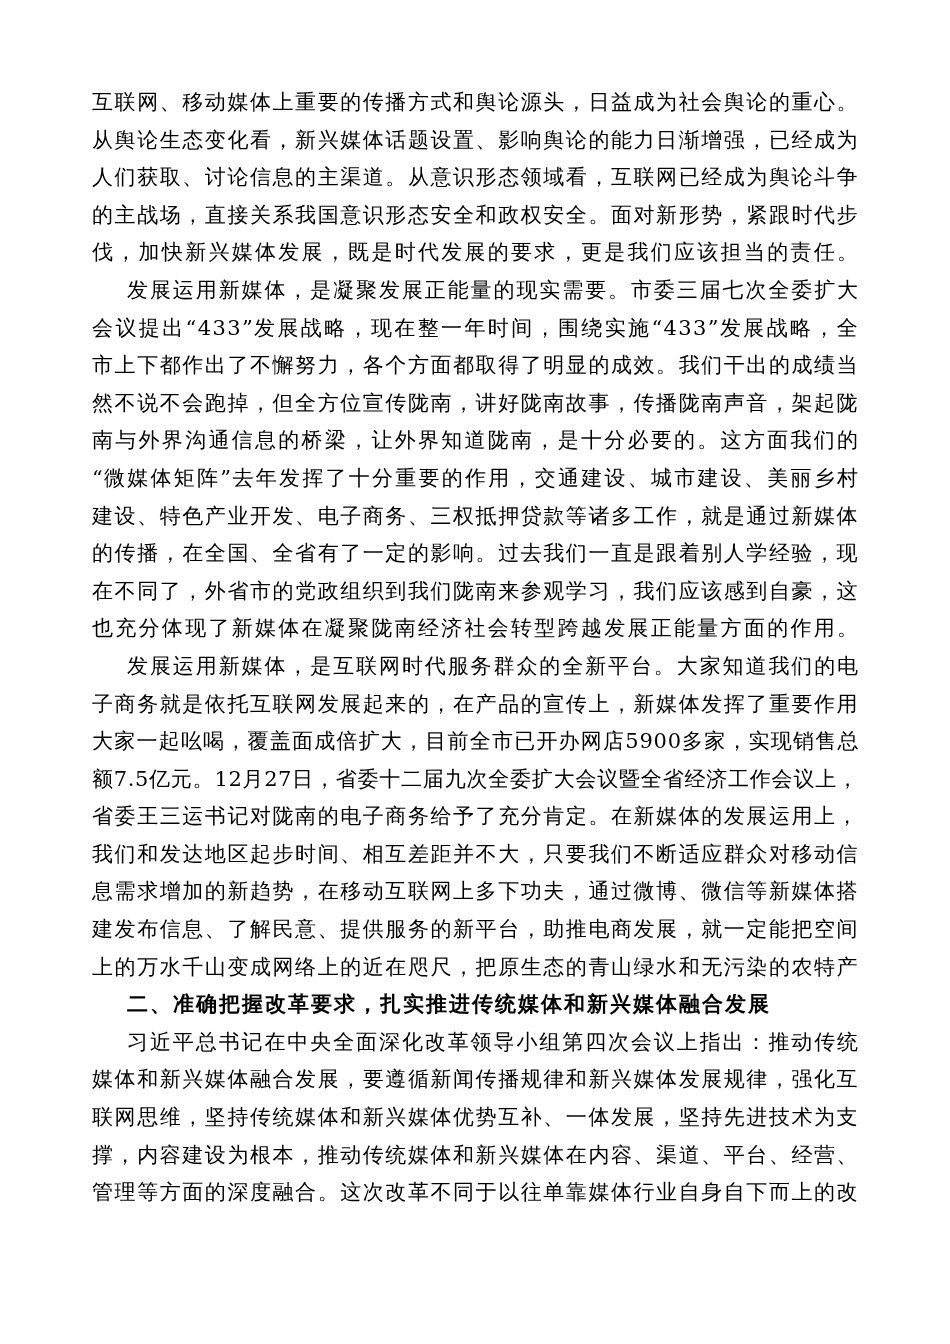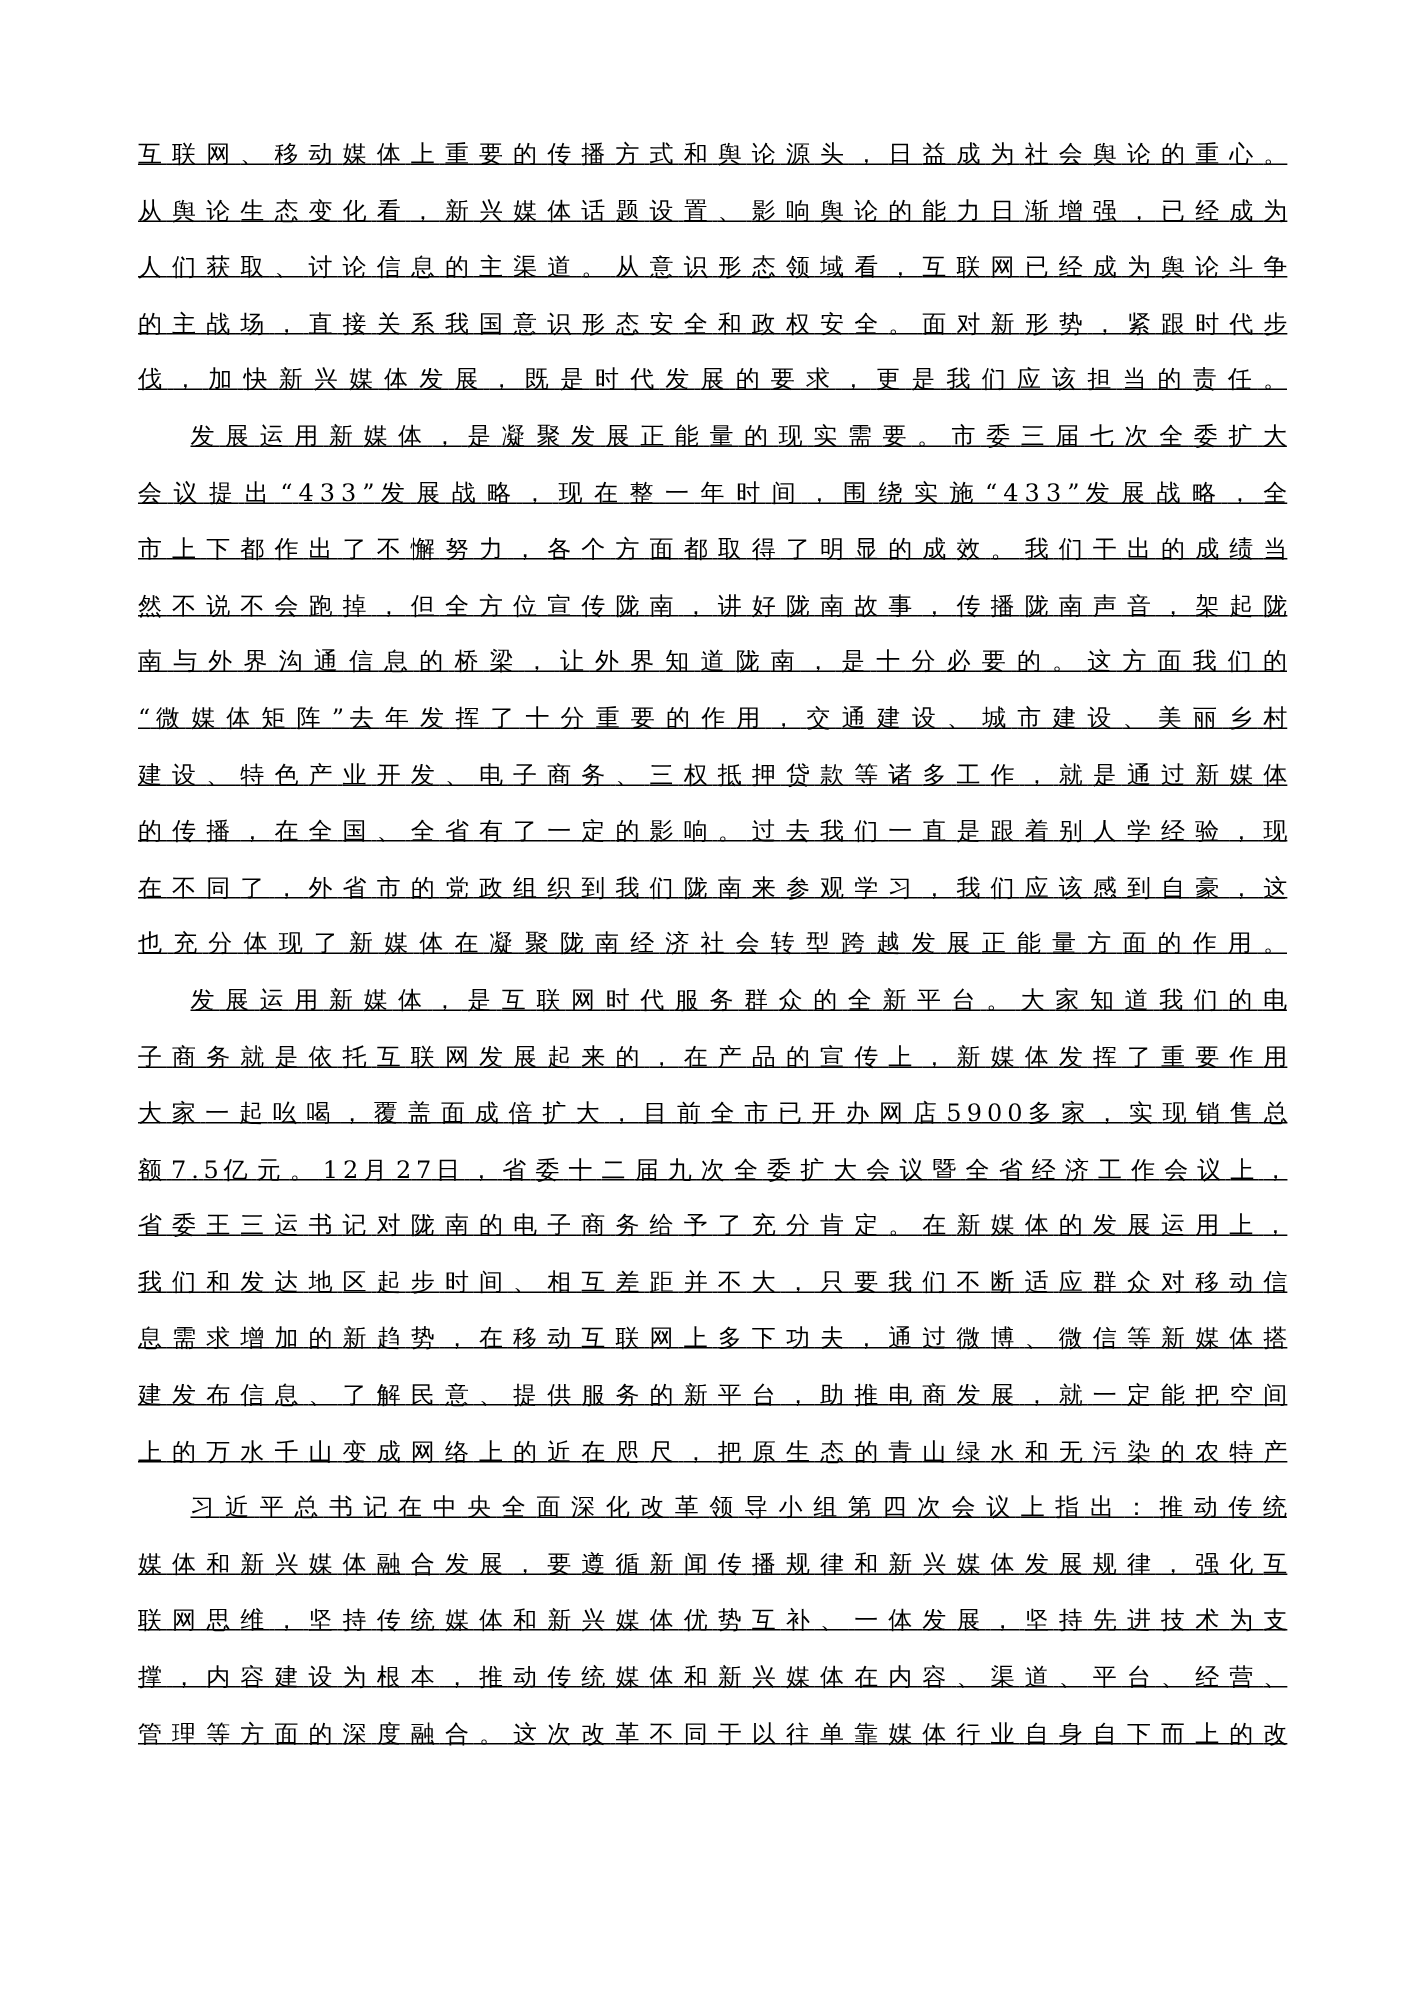--- a/index.html
+++ b/index.html
@@ -17,26 +17,25 @@
   }
   .page {
     position: absolute;
     left: 92px;
     top: 84px;
     width: 766px;
   }
   .line {
     height: 37.6px;
     line-height: 37.6px;
-    font-size: 16px;
+    font-size: 21px;
     white-space: nowrap;
     text-align: justify;
     text-align-last: justify;
     letter-spacing: 0px;
-    text-decoration: underline;
   }
   .line.last {
     text-align-last: left;
     letter-spacing: 13.4px;
   }
   .line.indent {
     padding-left: 35px;
   }
   .line.heading {
     font-family: "DejaVu Sans", "Liberation Sans", sans-serif;
@@ -78,20 +77,23 @@
     <div class="line" style="word-spacing: -0.3em;"><span>子</span> <span>商</span> <span>务</span> <span>就</span> <span>是</span> <span>依</span> <span>托</span> <span>互</span> <span>联</span> <span>网</span> <span>发</span> <span>展</span> <span>起</span> <span>来</span> <span>的</span> <span>，</span> <span>在</span> <span>产</span> <span>品</span> <span>的</span> <span>宣</span> <span>传</span> <span>上</span> <span>，</span> <span>新</span> <span>媒</span> <span>体</span> <span>发</span> <span>挥</span> <span>了</span> <span>重</span> <span>要</span> <span>作</span> <span>用</span> </div>
     <div class="line" style="word-spacing: -0.3em;"><span>大</span> <span>家</span> <span>一</span> <span>起</span> <span>吆</span> <span>喝</span> <span>，</span> <span>覆</span> <span>盖</span> <span>面</span> <span>成</span> <span>倍</span> <span>扩</span> <span>大</span> <span>，</span> <span>目</span> <span>前</span> <span>全</span> <span>市</span> <span>已</span> <span>开</span> <span>办</span> <span>网</span> <span>店</span> <span> </span> <span>5</span> <span>9</span> <span>0</span> <span>0</span> <span> </span> <span>多</span> <span>家</span> <span>，</span> <span>实</span> <span>现</span> <span>销</span> <span>售</span> <span>总</span> </div>
     <div class="line" style="word-spacing: -0.3em;"><span>额</span> <span> </span> <span>7</span> <span>.</span> <span>5</span> <span> </span> <span>亿</span> <span>元</span> <span>。</span> <span>1</span> <span>2</span> <span> </span> <span>月</span> <span> </span> <span>2</span> <span>7</span> <span> </span> <span>日</span> <span>，</span> <span>省</span> <span>委</span> <span>十</span> <span>二</span> <span>届</span> <span>九</span> <span>次</span> <span>全</span> <span>委</span> <span>扩</span> <span>大</span> <span>会</span> <span>议</span> <span>暨</span> <span>全</span> <span>省</span> <span>经</span> <span>济</span> <span>工</span> <span>作</span> <span>会</span> <span>议</span> <span>上</span> <span>，</span> </div>
     <div class="line" style="word-spacing: -0.3em;"><span>省</span> <span>委</span> <span>王</span> <span>三</span> <span>运</span> <span>书</span> <span>记</span> <span>对</span> <span>陇</span> <span>南</span> <span>的</span> <span>电</span> <span>子</span> <span>商</span> <span>务</span> <span>给</span> <span>予</span> <span>了</span> <span>充</span> <span>分</span> <span>肯</span> <span>定</span> <span>。</span> <span>在</span> <span>新</span> <span>媒</span> <span>体</span> <span>的</span> <span>发</span> <span>展</span> <span>运</span> <span>用</span> <span>上</span> <span>，</span> </div>
     <div class="line" style="word-spacing: -0.3em;"><span>我</span> <span>们</span> <span>和</span> <span>发</span> <span>达</span> <span>地</span> <span>区</span> <span>起</span> <span>步</span> <span>时</span> <span>间</span> <span>、</span> <span>相</span> <span>互</span> <span>差</span> <span>距</span> <span>并</span> <span>不</span> <span>大</span> <span>，</span> <span>只</span> <span>要</span> <span>我</span> <span>们</span> <span>不</span> <span>断</span> <span>适</span> <span>应</span> <span>群</span> <span>众</span> <span>对</span> <span>移</span> <span>动</span> <span>信</span> </div>
     <div class="line" style="word-spacing: -0.3em;"><span>息</span> <span>需</span> <span>求</span> <span>增</span> <span>加</span> <span>的</span> <span>新</span> <span>趋</span> <span>势</span> <span>，</span> <span>在</span> <span>移</span> <span>动</span> <span>互</span> <span>联</span> <span>网</span> <span>上</span> <span>多</span> <span>下</span> <span>功</span> <span>夫</span> <span>，</span> <span>通</span> <span>过</span> <span>微</span> <span>博</span> <span>、</span> <span>微</span> <span>信</span> <span>等</span> <span>新</span> <span>媒</span> <span>体</span> <span>搭</span> </div>
     <div class="line" style="word-spacing: -0.3em;"><span>建</span> <span>发</span> <span>布</span> <span>信</span> <span>息</span> <span>、</span> <span>了</span> <span>解</span> <span>民</span> <span>意</span> <span>、</span> <span>提</span> <span>供</span> <span>服</span> <span>务</span> <span>的</span> <span>新</span> <span>平</span> <span>台</span> <span>，</span> <span>助</span> <span>推</span> <span>电</span> <span>商</span> <span>发</span> <span>展</span> <span>，</span> <span>就</span> <span>一</span> <span>定</span> <span>能</span> <span>把</span> <span>空</span> <span>间</span> </div>
     <div class="line" style="word-spacing: -0.3em;"><span>上</span> <span>的</span> <span>万</span> <span>水</span> <span>千</span> <span>山</span> <span>变</span> <span>成</span> <span>网</span> <span>络</span> <span>上</span> <span>的</span> <span>近</span> <span>在</span> <span>咫</span> <span>尺</span> <span>，</span> <span>把</span> <span>原</span> <span>生</span> <span>态</span> <span>的</span> <span>青</span> <span>山</span> <span>绿</span> <span>水</span> <span>和</span> <span>无</span> <span>污</span> <span>染</span> <span>的</span> <span>农</span> <span>特</span> <span>产</span> </div>
   </div>
 
+  <div class="para">
+    <div class="line heading">二、准确把握改革要求，扎实推进传统媒体和新兴媒体融合发展</div>
+  </div>
 
   <div class="para">
     <div class="line indent" style="word-spacing: -0.3em;"><span>习</span> <span>近</span> <span>平</span> <span>总</span> <span>书</span> <span>记</span> <span>在</span> <span>中</span> <span>央</span> <span>全</span> <span>面</span> <span>深</span> <span>化</span> <span>改</span> <span>革</span> <span>领</span> <span>导</span> <span>小</span> <span>组</span> <span>第</span> <span>四</span> <span>次</span> <span>会</span> <span>议</span> <span>上</span> <span>指</span> <span>出</span> <span>：</span> <span>推</span> <span>动</span> <span>传</span> <span>统</span> </div>
     <div class="line" style="word-spacing: -0.3em;"><span>媒</span> <span>体</span> <span>和</span> <span>新</span> <span>兴</span> <span>媒</span> <span>体</span> <span>融</span> <span>合</span> <span>发</span> <span>展</span> <span>，</span> <span>要</span> <span>遵</span> <span>循</span> <span>新</span> <span>闻</span> <span>传</span> <span>播</span> <span>规</span> <span>律</span> <span>和</span> <span>新</span> <span>兴</span> <span>媒</span> <span>体</span> <span>发</span> <span>展</span> <span>规</span> <span>律</span> <span>，</span> <span>强</span> <span>化</span> <span>互</span> </div>
     <div class="line" style="word-spacing: -0.3em;"><span>联</span> <span>网</span> <span>思</span> <span>维</span> <span>，</span> <span>坚</span> <span>持</span> <span>传</span> <span>统</span> <span>媒</span> <span>体</span> <span>和</span> <span>新</span> <span>兴</span> <span>媒</span> <span>体</span> <span>优</span> <span>势</span> <span>互</span> <span>补</span> <span>、</span> <span>一</span> <span>体</span> <span>发</span> <span>展</span> <span>，</span> <span>坚</span> <span>持</span> <span>先</span> <span>进</span> <span>技</span> <span>术</span> <span>为</span> <span>支</span> </div>
     <div class="line" style="word-spacing: -0.3em;"><span>撑</span> <span>，</span> <span>内</span> <span>容</span> <span>建</span> <span>设</span> <span>为</span> <span>根</span> <span>本</span> <span>，</span> <span>推</span> <span>动</span> <span>传</span> <span>统</span> <span>媒</span> <span>体</span> <span>和</span> <span>新</span> <span>兴</span> <span>媒</span> <span>体</span> <span>在</span> <span>内</span> <span>容</span> <span>、</span> <span>渠</span> <span>道</span> <span>、</span> <span>平</span> <span>台</span> <span>、</span> <span>经</span> <span>营</span> <span>、</span> </div>
     <div class="line" style="word-spacing: -0.3em;"><span>管</span> <span>理</span> <span>等</span> <span>方</span> <span>面</span> <span>的</span> <span>深</span> <span>度</span> <span>融</span> <span>合</span> <span>。</span> <span>这</span> <span>次</span> <span>改</span> <span>革</span> <span>不</span> <span>同</span> <span>于</span> <span>以</span> <span>往</span> <span>单</span> <span>靠</span> <span>媒</span> <span>体</span> <span>行</span> <span>业</span> <span>自</span> <span>身</span> <span>自</span> <span>下</span> <span>而</span> <span>上</span> <span>的</span> <span>改</span> </div>
   </div>
 
 </div>

